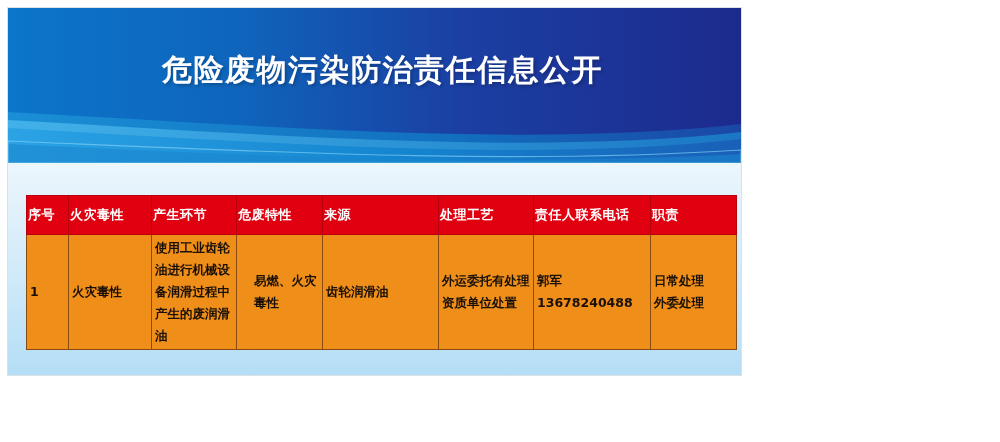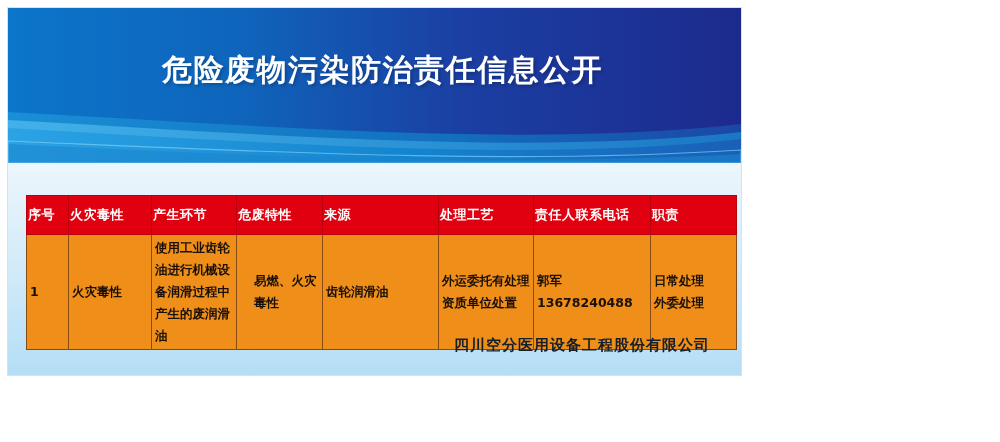--- a/index.html
+++ b/index.html
@@ -177,15 +177,14 @@
         <td>
           <div>郭军</div>
           <div>13678240488</div>
         </td>
         <td style="white-space:pre-line;">日常处理
 外委处理</td>
       </tr>
     </tbody>
   </table>
 
-  <div id="company">四川空分医用设备工程股份有限公司</div>
 
 </div>
 
 </body></html>

